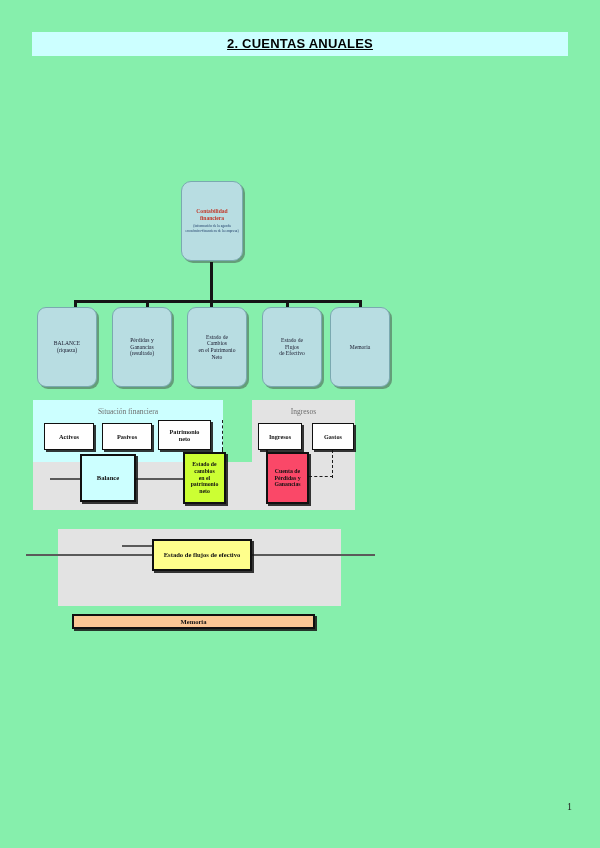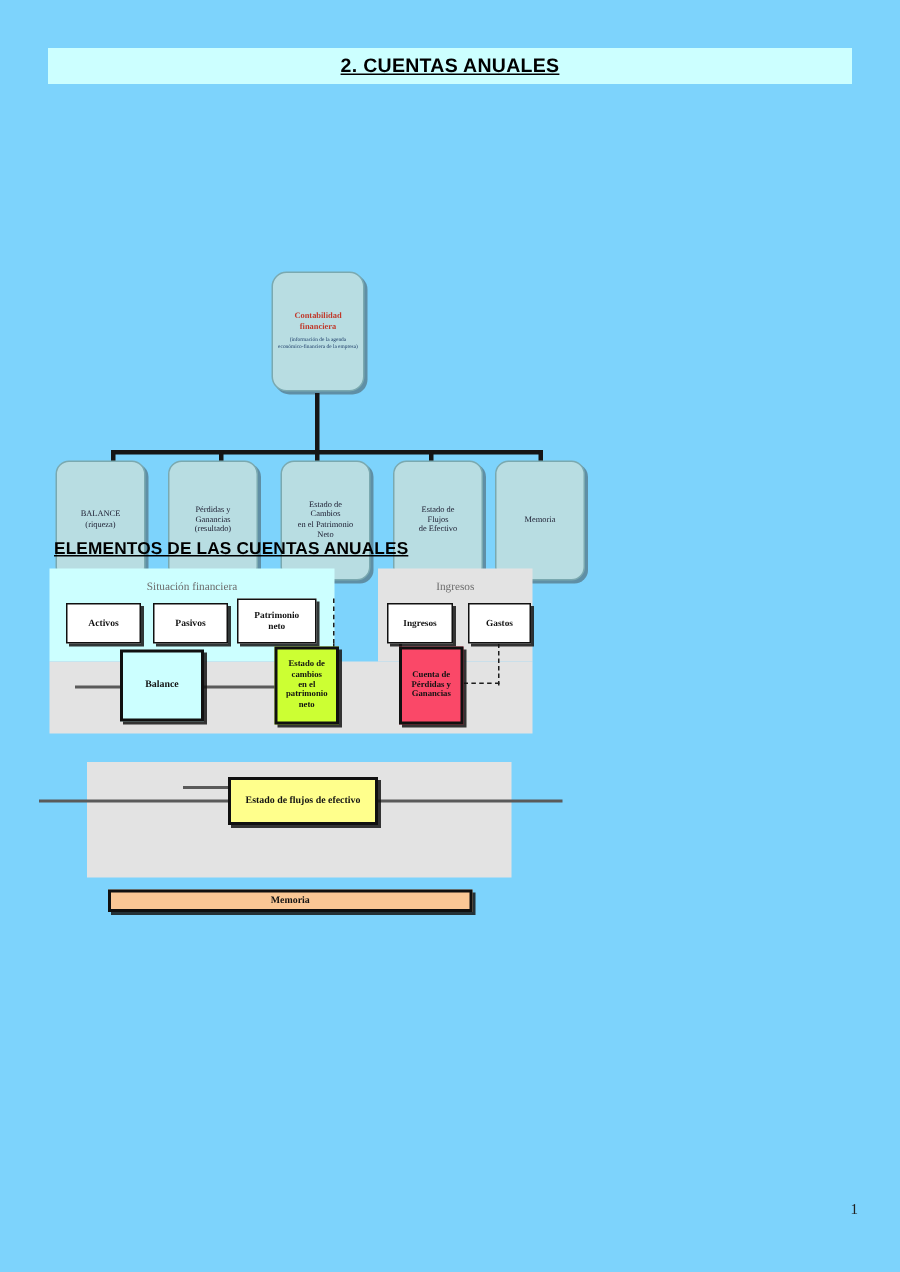--- a/index.html
+++ b/index.html
@@ -1,20 +1,20 @@
 <!DOCTYPE html>
 <html><head>
 <meta charset="utf-8">
 <style>
   html,body{margin:0;padding:0;background:#ffffff;}
   body{
     width:600px;height:848px;position:relative;overflow:hidden;
     font-family:"Liberation Sans",sans-serif;color:#000;
   }
-  .page{position:absolute;inset:0;background:#7dd3fc;}
+  .page{position:absolute;inset:0;background:#86efac;}
 
   
   .title-bar{
     position:absolute;left:32px;top:32px;width:536px;height:24px;
     background:#CCFFFF;
   }
   .title-bar span{
     display:block;text-align:center;line-height:24px;
     font-size:13px;font-weight:bold;text-decoration:underline;
     letter-spacing:.2px;
@@ -61,21 +61,21 @@
   #v-root{left:210px;top:177px;width:3px;height:38px;}
   #h-bus{left:74px;top:215px;width:288px;height:3px;}
   .stub{width:3px;height:8px;top:215px;}
   #s0{left:74px;}
   #s1{left:146px;}
   #s2{left:210px;}
   #s3{left:286px;}
   #s4{left:359px;}
 
   
-  #elements{position:absolute;left:0;top:374px;width:484px;height:250px;}
+  #elements{position:absolute;left:0;top:395px;width:484px;height:250px;}
   .panel{position:absolute;}
   #panel-sf{left:33px;top:5px;width:190px;height:62px;background:#CCFFFF;}
   #panel-res{left:252px;top:5px;width:103px;height:62px;background:#E3E3E3;}
   #band-grey{left:33px;top:67px;width:322px;height:48px;background:#E3E3E3;}
   #band-cash{left:58px;top:134px;width:283px;height:77px;background:#E3E3E3;}
 
   .panel-label{
     position:absolute;width:100%;text-align:center;top:7px;
     font-size:7.5px;color:#6d6d6d;font-family:"Liberation Serif",serif;
   }
@@ -189,21 +189,20 @@
       </div>
     </div>
 
     <div class="node leaf" id="leaf-4">
       <div class="txt">
         <div>Memoria</div>
       </div>
     </div>
   </div>
 
-  <div class="sec-head" id="sec2">ELEMENTOS DE LAS CUENTAS ANUALES</div>
 
   <div id="elements">
 
     <div class="panel" id="panel-sf">
       <div class="panel-label">Situación financiera</div>
     </div>
 
     <div class="panel" id="panel-res">
       <div class="panel-label">Ingresos</div>
     </div>

